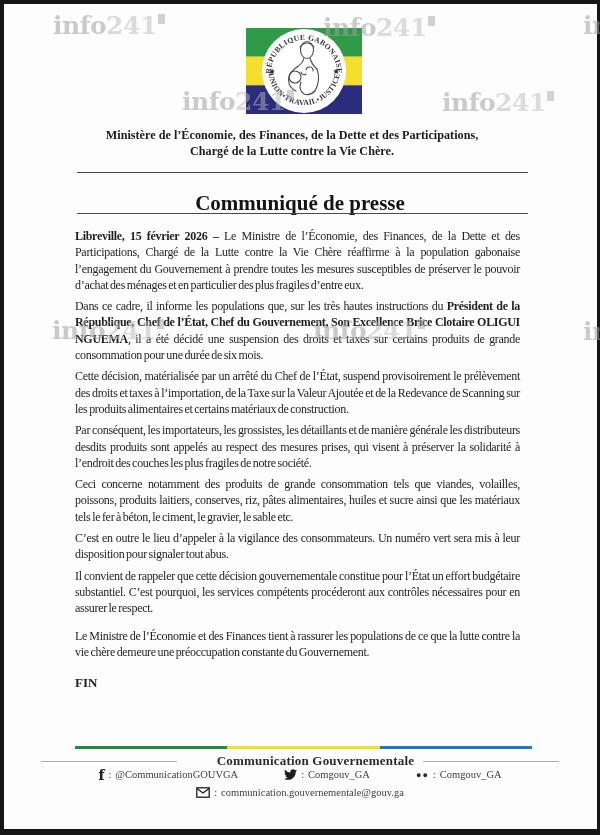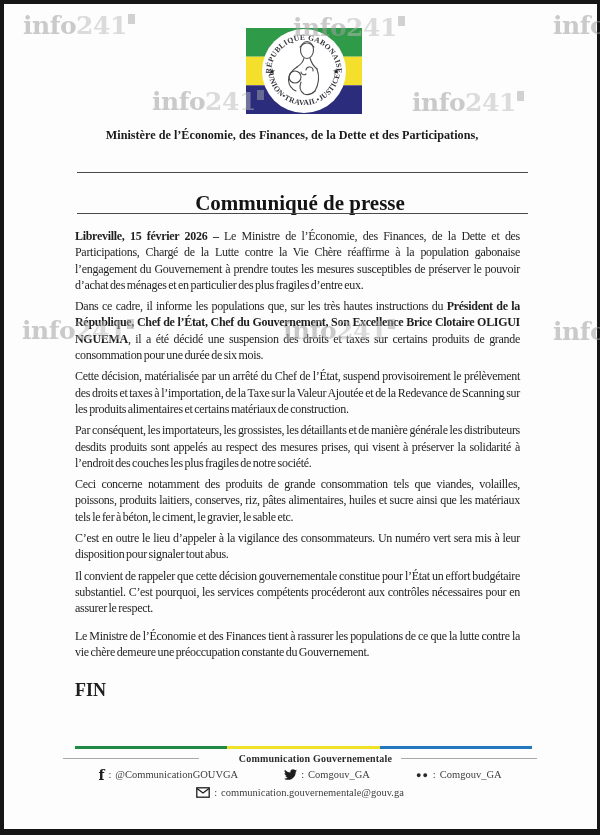--- a/index.html
+++ b/index.html
@@ -22,41 +22,41 @@
   .title{position:absolute;left:0;right:0;top:181px;margin:10px;text-align:center;
          font-size:21px;font-weight:bold;color:#141414;z-index:2;
          font-family:"Liberation Serif",serif;}
 
   
   .body{position:absolute;left:75px;width:457px;top:228px;z-index:2;
         font-size:12px;line-height:16.3px;color:#1f1f1f;text-align:justify;
         letter-spacing:-.3px;word-spacing:-1px;}
   .body p{margin:0 12px 5px 0;}
   .body p.extra-space{margin-top:11px;}
-  .fin{font-weight:bold;font-size:18px;margin-top:22px;letter-spacing:0;}
+  .fin{font-weight:bold;font-size:13px;margin-top:15px;letter-spacing:0;}
 
   
   .tricolor{position:absolute;left:75px;width:457px;top:746px;height:3px;display:flex;z-index:2;}
   .tricolor .seg{flex:1;height:100%;}
   .comm-row{position:absolute;left:0;right:0;top:753px;display:flex;align-items:center;
             justify-content:center;z-index:2;}
   .comm-row .line{width:136px;height:1px;background:#a9a9a9;margin:0 9px;}
-  .comm-label{font-weight:bold;font-size:10px;color:#2c2c2c;letter-spacing:.2px;padding-left:31px;}
+  .comm-label{font-weight:bold;font-size:13px;color:#2c2c2c;letter-spacing:.2px;padding-left:31px;}
   .social-row{position:absolute;left:0;right:0;top:769px;display:flex;justify-content:center;
               gap:46px;z-index:2;font-size:10.5px;color:#3d3d3d;align-items:center;}
   .social{display:flex;align-items:center;gap:4px;}
   .fb-glyph{font-family:"DejaVu Serif",serif;font-weight:bold;font-size:14px;color:#1d1d1d;
             line-height:10px;}
   .flickr-glyph{font-size:9px;color:#2a2a2a;letter-spacing:1px;}
   .email-row{position:absolute;left:0;right:0;top:787px;display:flex;justify-content:center;
              align-items:center;gap:4px;z-index:2;font-size:10.5px;color:#3d3d3d;}
 
   
   .wm{position:absolute;z-index:8;font-family:"DejaVu Serif",serif;font-weight:bold;
-      font-size:25px;letter-spacing:-.5px;white-space:nowrap;pointer-events:none;}
+      font-size:25px;letter-spacing:-.5px;white-space:nowrap;pointer-events:none;margin-left:30px;}
   .wma{color:rgba(160,160,160,.55);}
   .wmb{color:rgba(185,185,185,.5);}
   .wms{display:inline-block;width:7px;height:10px;background:rgba(165,165,165,.5);
        margin-left:1px;vertical-align:10px;}
 </style>
 </head>
 <body>
 
 <div class="canvas">
   <div class="page"></div>
@@ -87,20 +87,21 @@
       <path d="M 51 39 Q 43 44 42.5 52 Q 43 60 50 63"></path>
       <circle cx="49" cy="49" r="6"></circle>
       <path d="M 55 54 Q 52 62 58 66 Q 64 68 69 63"></path>
       <path d="M 60 42 a 3.5 3.5 0 0 1 7 1"></path>
       <path d="M 55 44 a 3 3 0 0 0 5 2"></path>
     </g>
   </svg>
 
   <div class="ministry">
     <div>Ministère de l’Économie, des Finances, de la Dette et des Participations,</div>
+    <div>Chargé de la Lutte contre la Vie Chère.</div>
   </div>
 
   <div class="rule rule1"></div>
   <h1 class="title">Communiqué de presse</h1>
   <div class="rule rule2"></div>
 
   <div class="body">
     <p><b>Libreville, 15 février 2026 – </b><span>Le Ministre de l’Économie, des Finances, de la Dette et des Participations, Chargé de la Lutte contre la Vie Chère réaffirme à la population gabonaise l’engagement du Gouvernement à prendre toutes les mesures susceptibles de préserver le pouvoir d’achat des ménages et en particulier des plus fragiles d’entre eux.</span></p>
       <p><span>Dans ce cadre, il informe les populations que, sur les très hautes instructions du </span><b>Président de la République, Chef de l’État, Chef du Gouvernement, Son Excellence Brice Clotaire OLIGUI NGUEMA</b><span>, il a été décidé une suspension des droits et taxes sur certains produits de grande consommation pour une durée de six mois.</span></p>
       <p><span>Cette décision, matérialisée par un arrêté du Chef de l’État, suspend provisoirement le prélèvement des droits et taxes à l’importation, de la Taxe sur la Valeur Ajoutée et de la Redevance de Scanning sur les produits alimentaires et certains matériaux de construction.</span></p>

